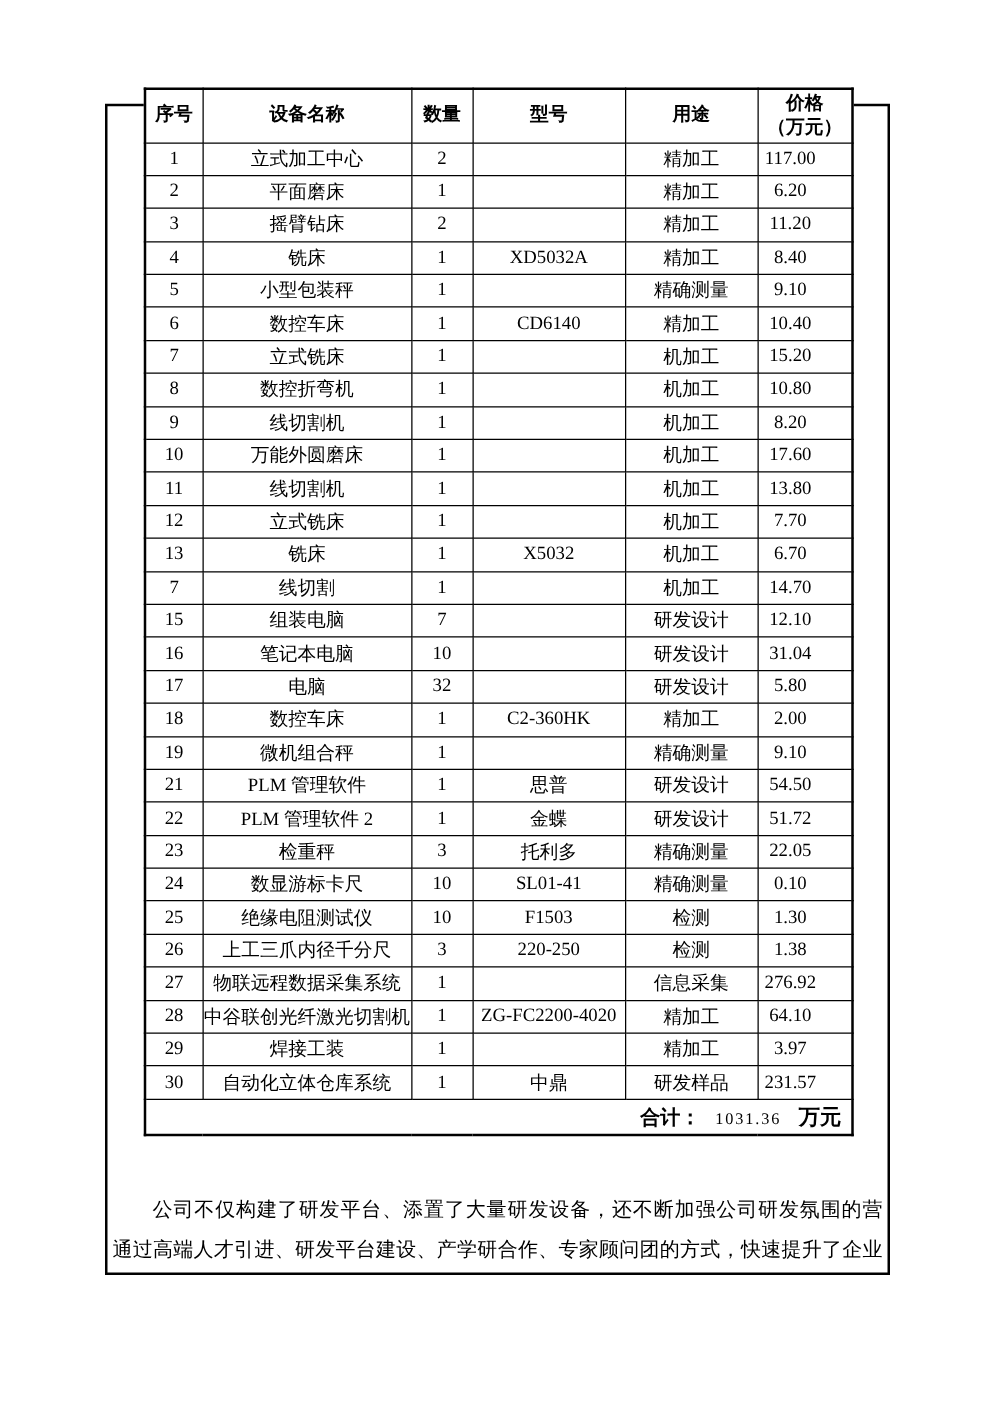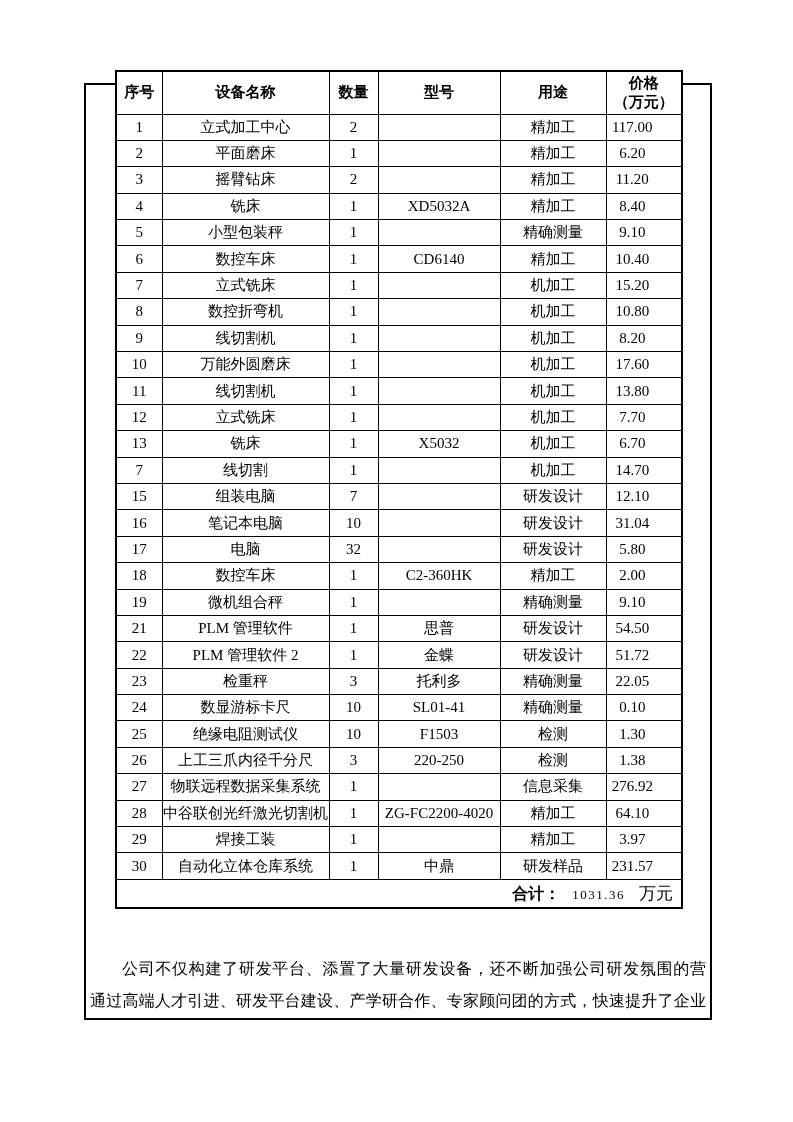--- a/index.html
+++ b/index.html
@@ -45,21 +45,21 @@
     text-align: center;
     padding-right: 23px;
   }
   .equip-table tfoot td {
     height: 29px;
     text-align: right;
     padding-right: 8px;
   }
   .total-label { font-weight: bold; font-size: 16px; }
   .total-value { font-size: 13px; letter-spacing: 1.5px; margin: 0 14px 0 12px; text-align: center; }
-  .total-unit  { font-weight: normal; font-size: 17px; }
+  .total-unit  { font-weight: bold; font-size: 17px; }
   .para {
     position: absolute;
     left: 90px; top: 953px;
     width: 616px;
   }
   .para-line {
     height: 32px;
     line-height: 32px;
     font-size: 16px;
     text-align: justify;

